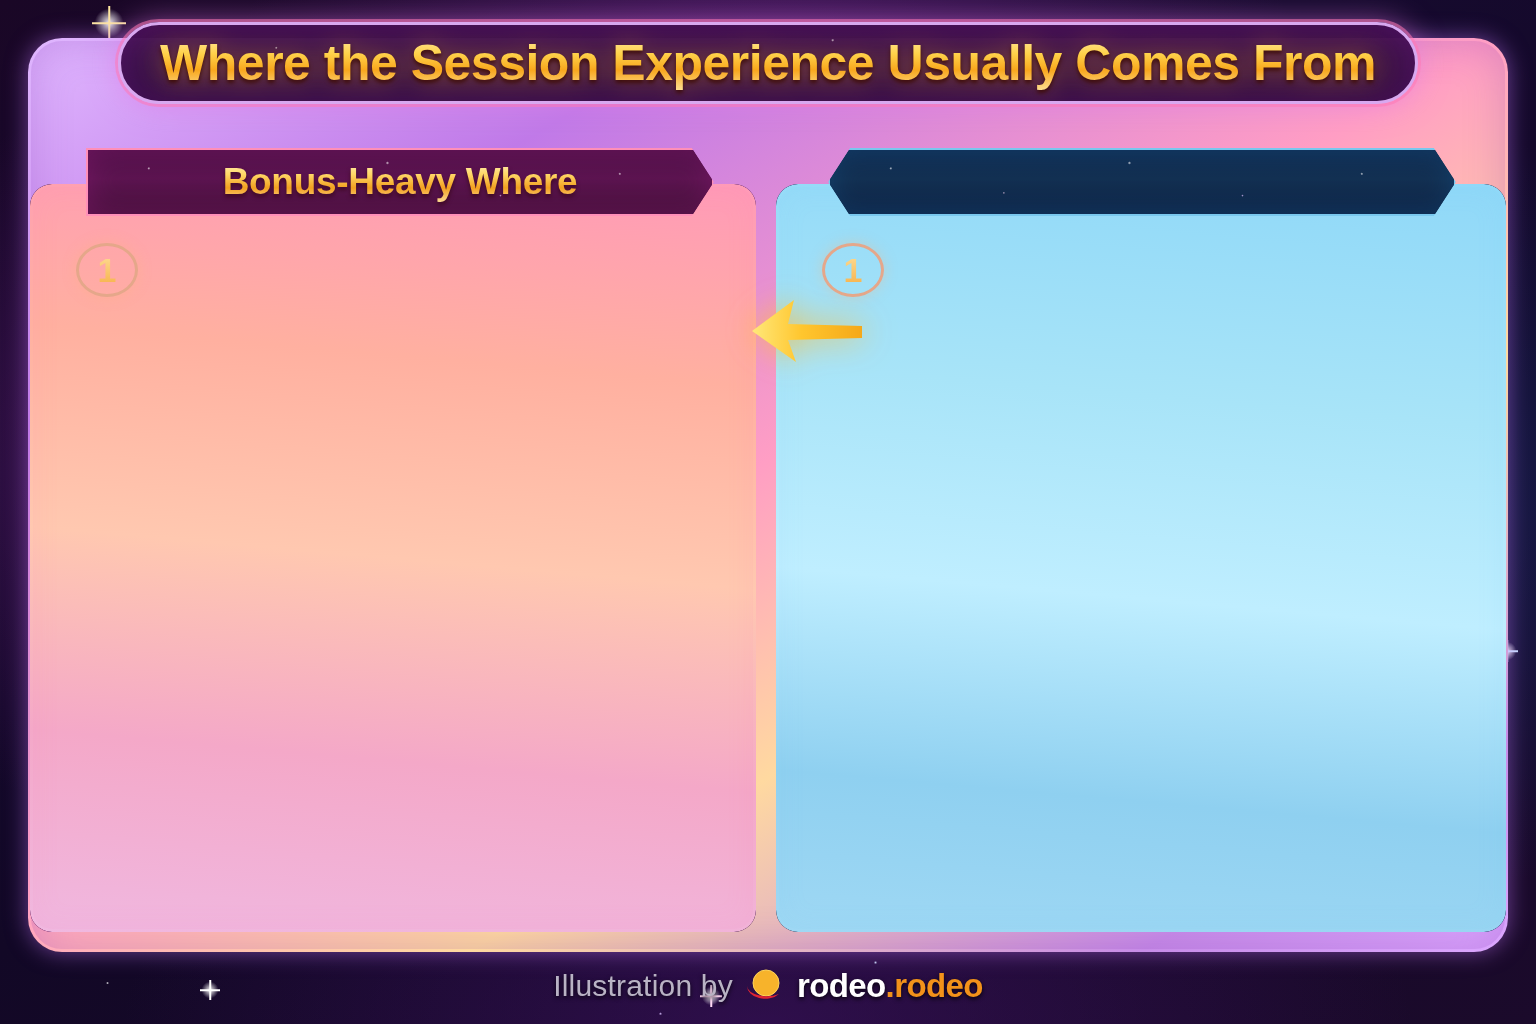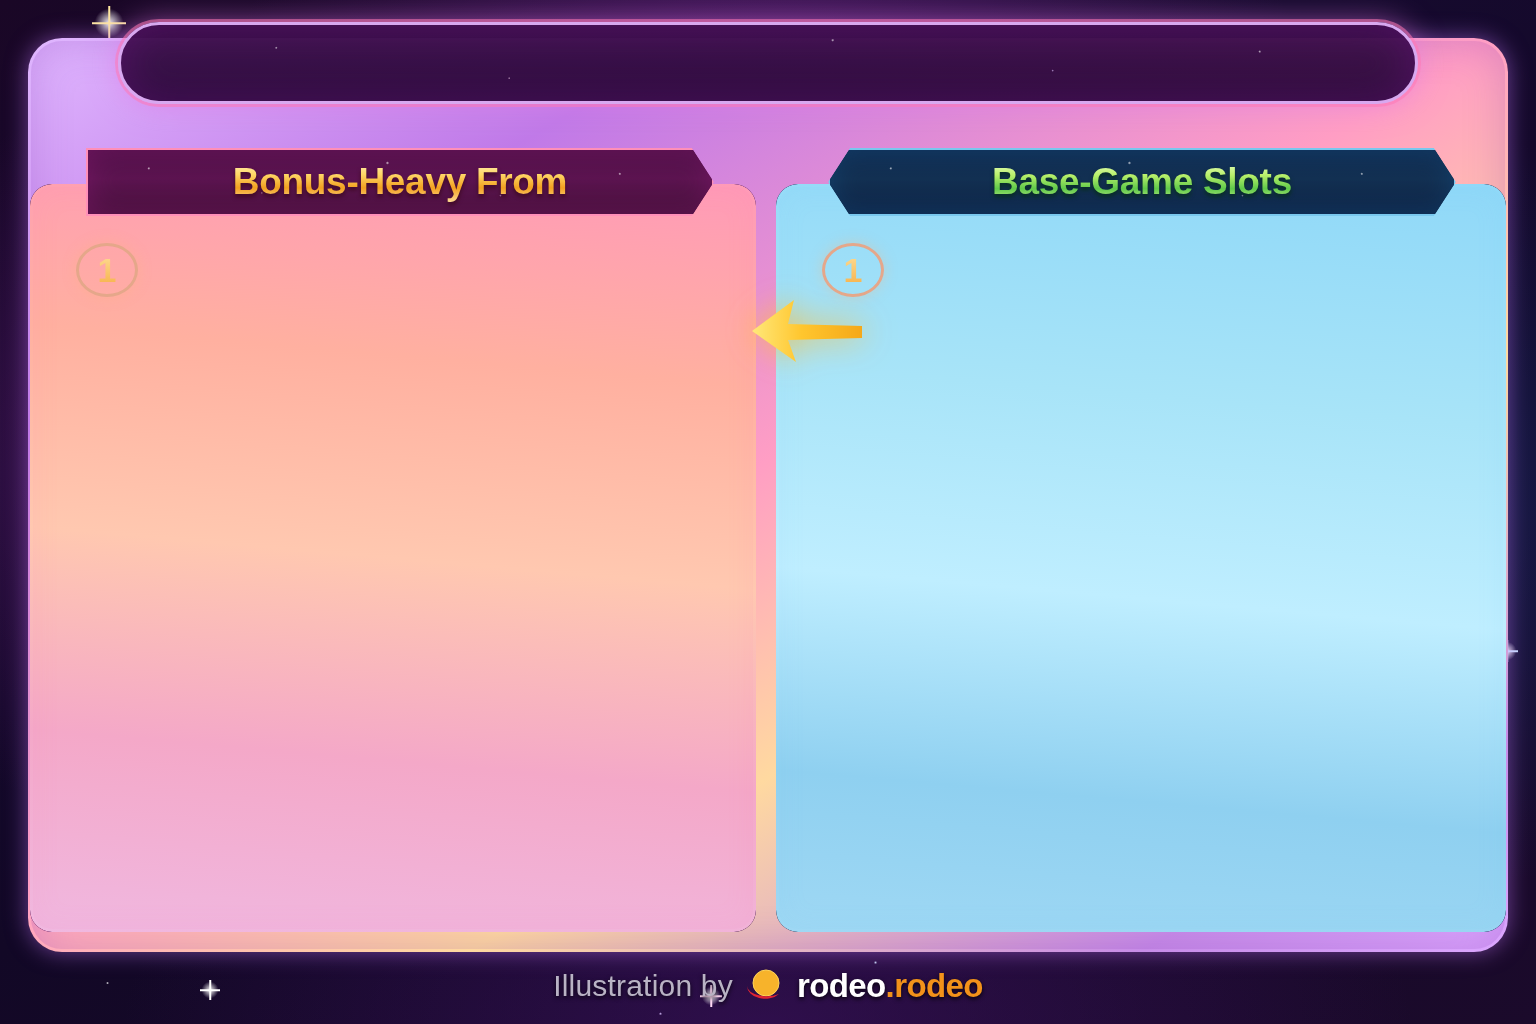--- a/index.html
+++ b/index.html
@@ -446,20 +446,21 @@
   <div class="sparkle" style="left:30px;top:560px;width:24px;height:24px;color:#ffc0e8;"></div>
   <div class="sparkle" style="left:1496px;top:640px;width:22px;height:22px;color:#c8e0ff;"></div>
   <div class="sparkle" style="left:700px;top:985px;width:22px;height:22px;color:#ffd8f4;"></div>
   <div class="sparkle" style="left:200px;top:980px;width:20px;height:20px;color:#fff;"></div>
 </div>
 
 <div class="outer-frame"></div>
 
 <div class="title-wrap">
   <div class="tstars"></div>
+  <div class="main-title">Where the Session Experience Usually Comes From</div>
 </div>
 
 <section class="panel panel-left">
   <div class="panel-bg"></div>
   <div class="panel-stars"></div>
 
   <div class="art slot-machine" style="left:120px;top:66px;width:228px;height:124px;">
     <div class="sm-body" style="background:linear-gradient(180deg,#b9c6d2 0%,#8e9dad 12%,#5b2f6e 20%,#7c2a52 90%,#9aa8b6 100%);border:2px solid #cdd8e2;"></div>
     <div class="sm-top" style="background:linear-gradient(180deg,#dfe8f0,#9aa9b8 60%,#4e2a63);"></div>
     <div class="sm-reels" style="left:26px;top:22px;right:42px;height:66px;">
@@ -707,27 +708,26 @@
     <div class="lever-ball" style="left:694px;top:2px;width:16px;height:16px;"></div>
     <div class="lever-hub" style="left:692px;top:48px;width:22px;height:22px;"></div>
   </div>
 
   <div class="panel-border"></div>
 </section>
 
 <div class="panel-header ph-left">
   <div class="ph-inner"></div>
   <div class="ph-stars"></div>
-  <div class="ph-text">Bonus-Heavy From</div>
+  <div class="ph-text">Bonus-Heavy Where</div>
 </div>
 
 <div class="panel-header ph-right">
   <div class="ph-inner"></div>
   <div class="ph-stars"></div>
-  <div class="ph-text">Base-Game Slots</div>
 </div>
 
 <div class="badge badge-l">1</div>
 <div class="badge badge-r">1</div>
 
 <svg class="mid-arrow" viewBox="0 0 112 66">
   <defs>
     <linearGradient id="ga" x1="0" y1="0" x2="1" y2="0">
       <stop offset="0%" stop-color="#ffe87a"></stop>
       <stop offset="45%" stop-color="#ffc62e"></stop>

